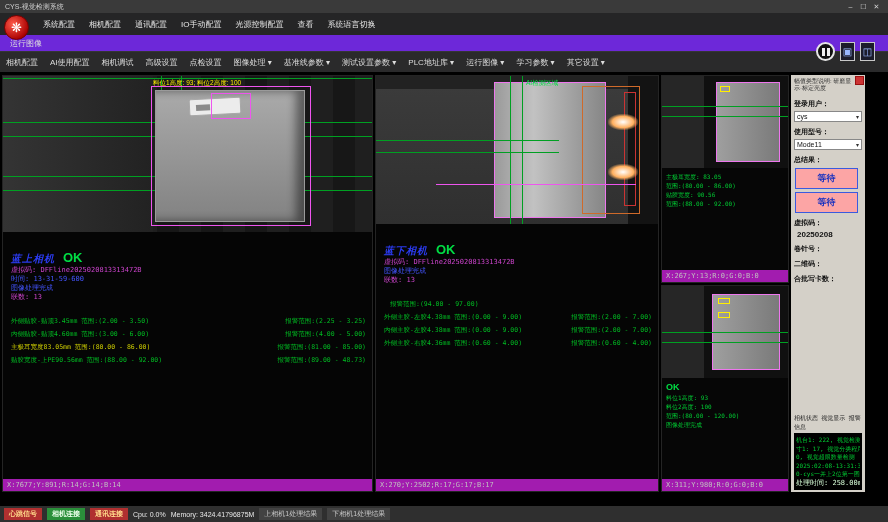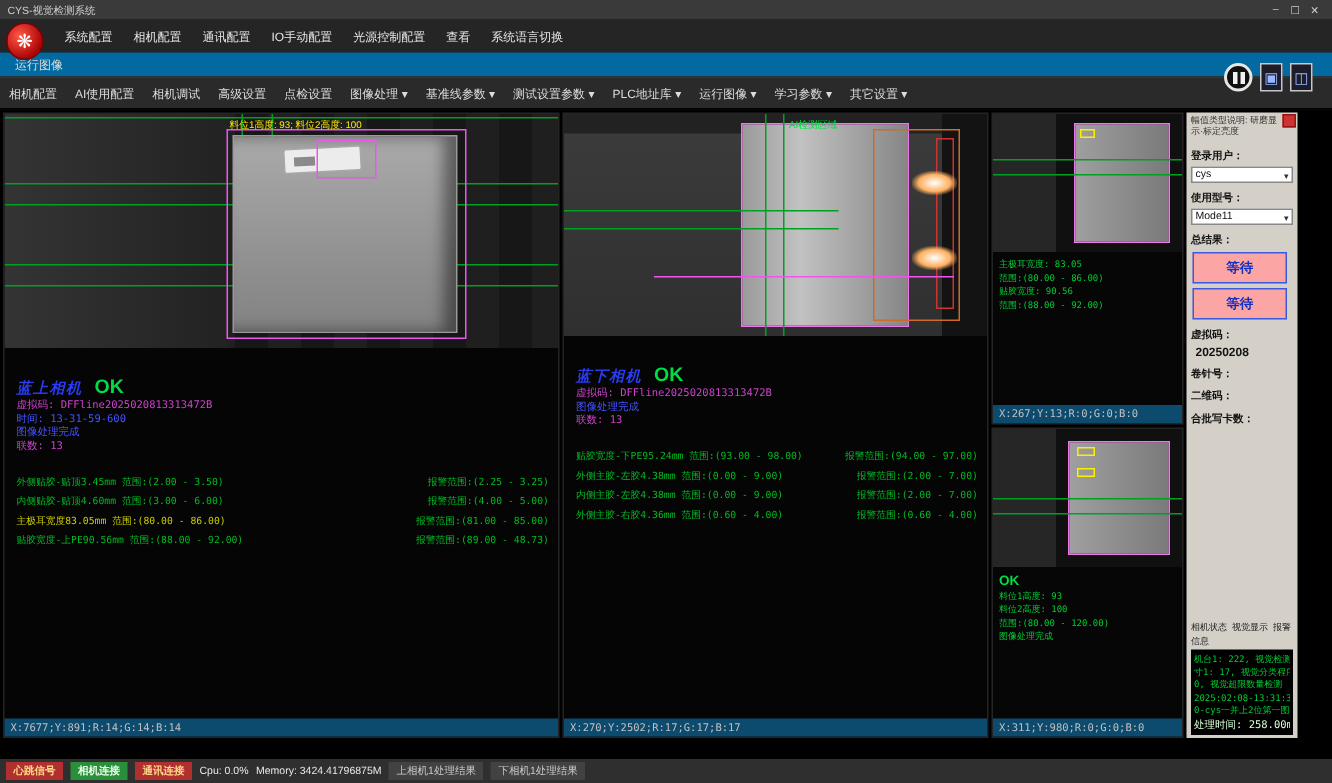--- a/index.html
+++ b/index.html
@@ -18,21 +18,21 @@
           background:radial-gradient(circle at 35% 35%, #ff5a4a, #a80000 75%);
           border:1px solid #7a0000; z-index:20; display:flex; align-items:center; justify-content:center; }
   .logo-glyph { color:#fff; font-size:13px; line-height:1; }
 
   
   .menubar { height:22px; background:#252526; display:flex; align-items:center;
              padding-left:36px; flex:0 0 auto; }
   .menu-item { color:#e6e6e6; font-size:8px; padding:0 7px; cursor:pointer; white-space:nowrap; }
 
   
-  .tabrow { height:16px; background:#0369a1; display:flex; align-items:flex-end; flex:0 0 auto; }
+  .tabrow { height:16px; background:#6d28d9; display:flex; align-items:flex-end; flex:0 0 auto; }
   .run-tab { color:#ddd; font-size:8px; padding:0 0 2px 10px; }
 
   
   .toolbar { height:22px; background:#2a2a2b; border-top:1px solid #353535; border-bottom:1px solid #000;
              display:flex; align-items:center; flex:0 0 auto; }
   .tool-item { color:#ddd; font-size:8px; padding:0 6px; cursor:pointer; white-space:nowrap; }
 
   
   .top-controls { position:absolute; top:42px; left:816px; display:flex; align-items:center; gap:5px; z-index:30; }
   .pause-btn { width:19px; height:19px; border-radius:50%; border:2px solid #e6e6e6; background:#101010;
@@ -43,21 +43,21 @@
 
   
   .main { flex:1; display:flex; gap:2px; background:#000; padding:2px 2px 14px 2px; }
   .cam { display:flex; flex-direction:column; background:#050505; border:1px solid #242424; }
   .cam.left { width:371px; }
   .cam.mid  { width:284px; }
   .cam-img { position:relative; overflow:hidden; background:#141414; flex:0 0 auto; }
   .cam.left .cam-img { height:156px; }
   .cam.mid  .cam-img { height:148px; }
   .cam-body { flex:1; position:relative; padding:2px 6px 2px 8px; overflow:hidden; }
-  .cam-foot { height:12px; flex:0 0 auto; background:#0c4a6e; color:#c0c0c0; font-size:7px; line-height:12px;
+  .cam-foot { height:12px; flex:0 0 auto; background:#a21caf; color:#c0c0c0; font-size:7px; line-height:12px;
               padding-left:4px; font-family:"DejaVu Sans Mono", monospace; }
 
   .hline { position:absolute; left:0; width:100%; height:1px; background:#00a022; }
   .vline { position:absolute; top:0; width:1px; background:#00a022; }
 
   
   .lc-bg { position:absolute; inset:0;
            background:repeating-linear-gradient(90deg,#1f1f1f 0 22px,#171717 22px 44px); }
   .lc-col { position:absolute; left:0; top:0; width:150px; height:100%;
             background:linear-gradient(90deg,#343434,#222); }
@@ -267,21 +267,20 @@
       <div class="cam-body">
         <div class="cam-title">
           <span class="t-blue">蓝下相机</span>
           <span class="t-ok">OK</span>
         </div>
         <div class="i-line mag">虚拟码: DFFline2025020813313472B</div>
         <div class="i-line blue">图像处理完成</div>
         <div class="i-line mag">联数: 13</div>
         <div class="meas">
           <div class="meas-row">
-            <span class="m">贴胶宽度-下PE95.24mm 范围:(93.00 - 98.00)</span>
             <span class="a">报警范围:(94.00 - 97.00)</span>
           </div>
           <div class="meas-row">
             <span class="m">外侧主胶-左胶4.38mm 范围:(0.00 - 9.00)</span>
             <span class="a">报警范围:(2.00 - 7.00)</span>
           </div>
           <div class="meas-row">
             <span class="m">内侧主胶-左胶4.38mm 范围:(0.00 - 9.00)</span>
             <span class="a">报警范围:(2.00 - 7.00)</span>
           </div>

